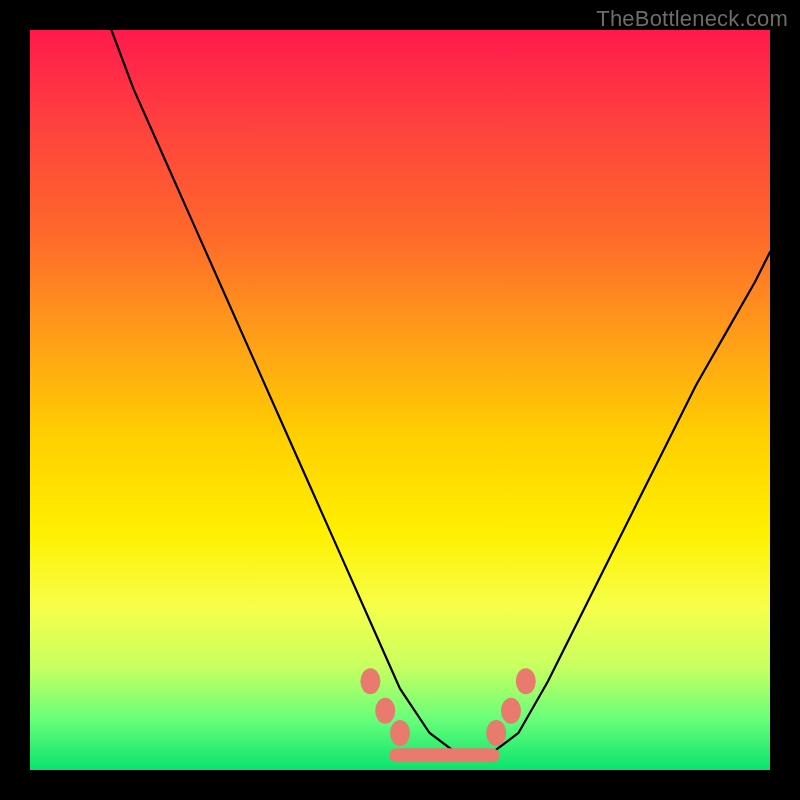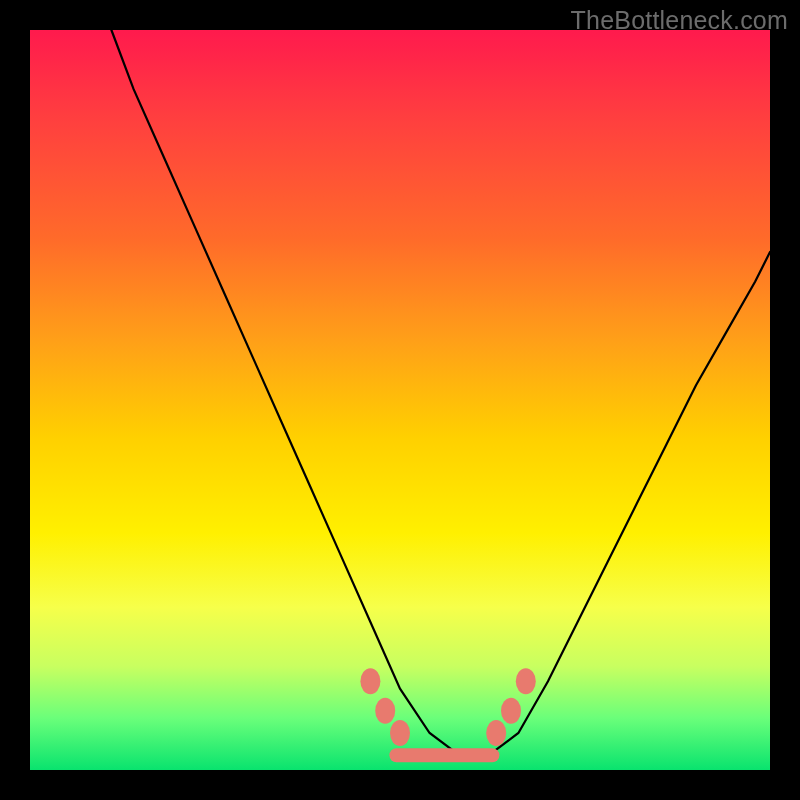--- a/index.html
+++ b/index.html
@@ -35,21 +35,21 @@
       #c8ff60 86%,
       #6aff7a 93%,
       #09e36e 100%
     );
   }
   .watermark {
     position: absolute;
     top: 6px;
     right: 12px;
     color: #6c6c6c;
-    font-size: 25px;
+    font-size: 22px;
     font-weight: 500;
     letter-spacing: 0.2px;
     user-select: none;
   }
   svg.curve {
     position: absolute;
     inset: 0;
     width: 740px;
     height: 740px;
     overflow: visible;

